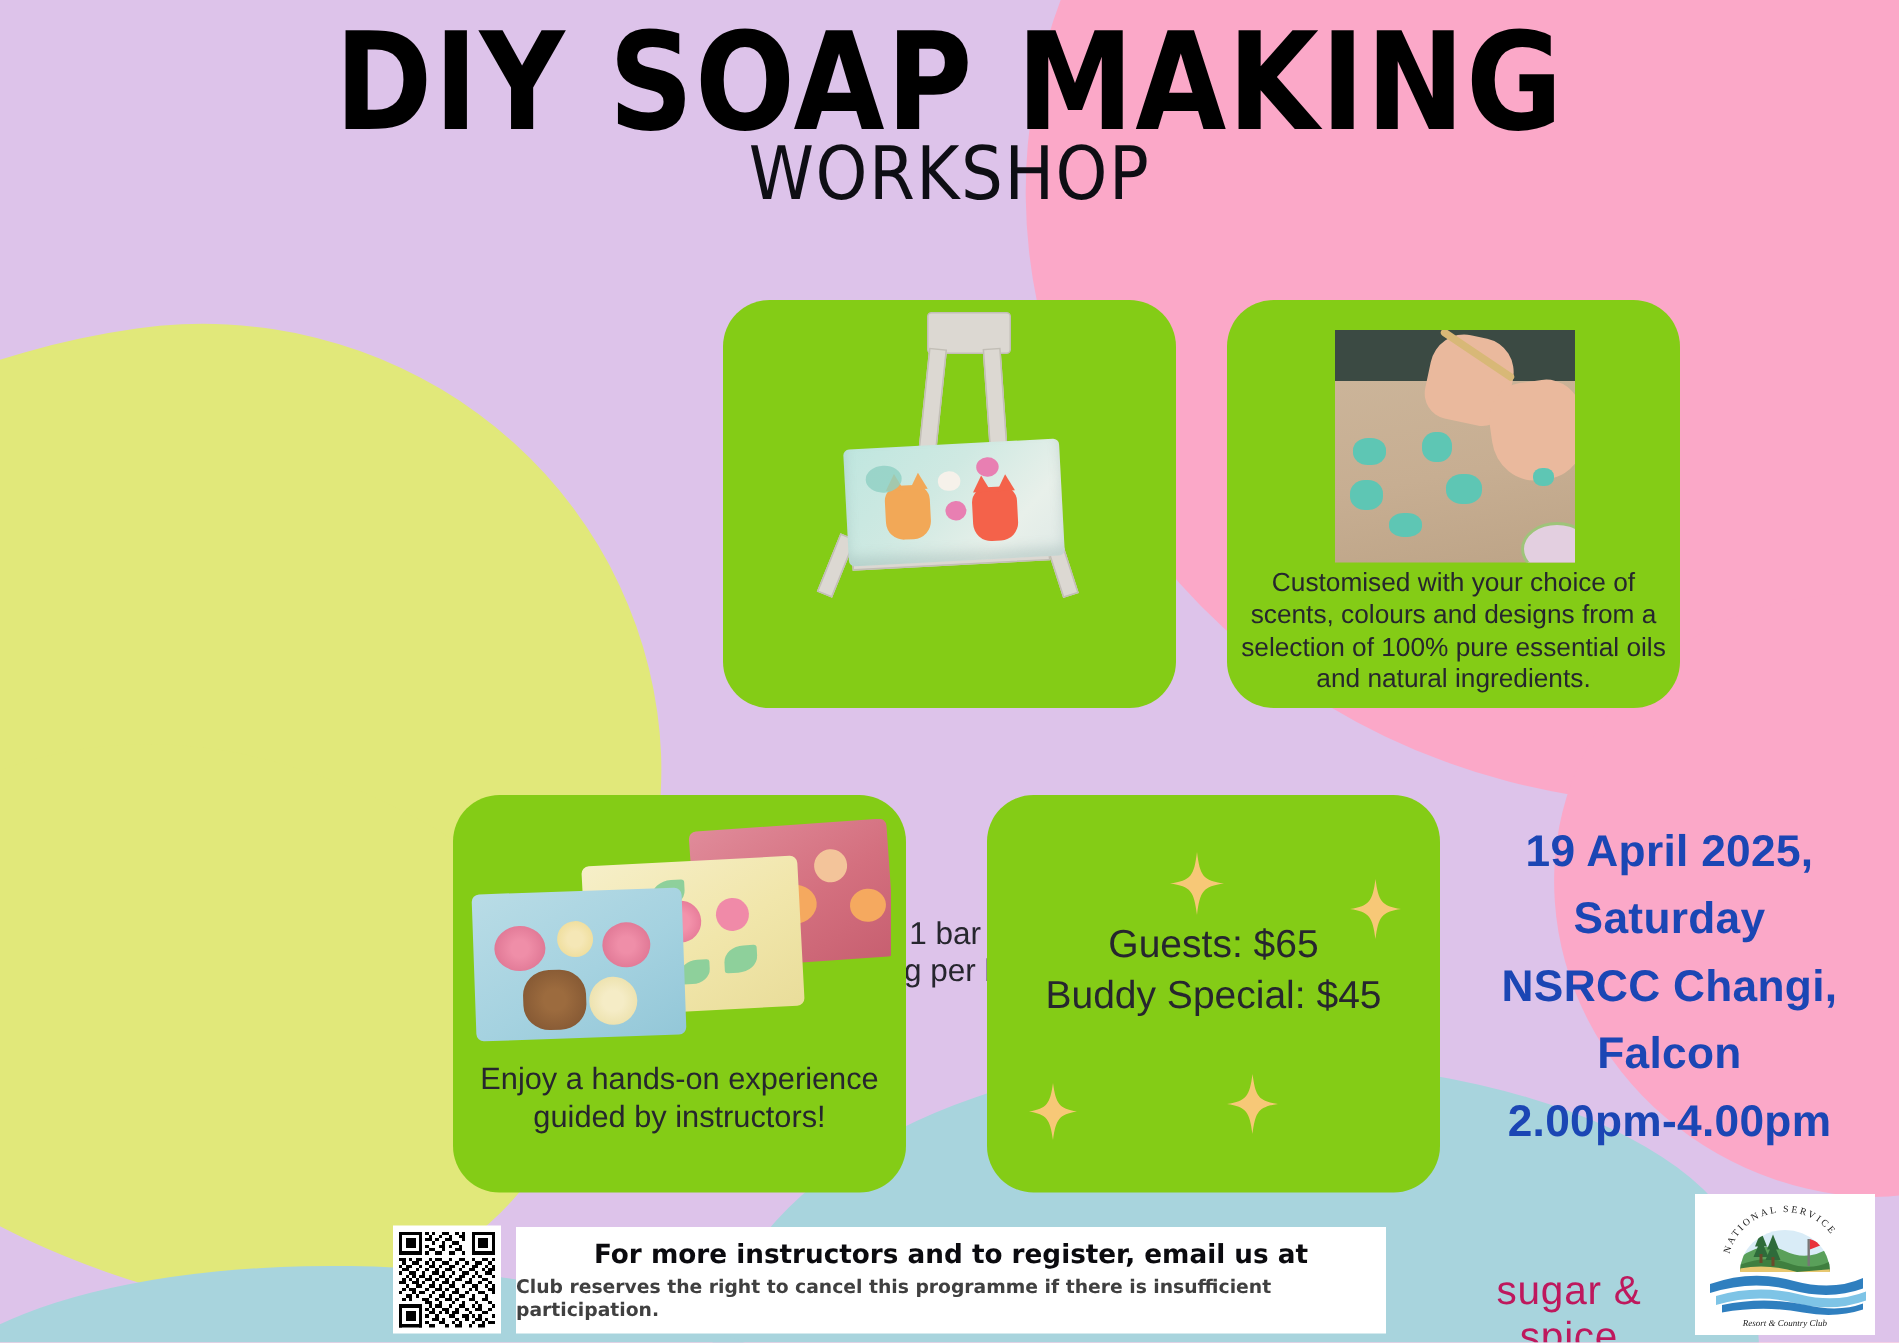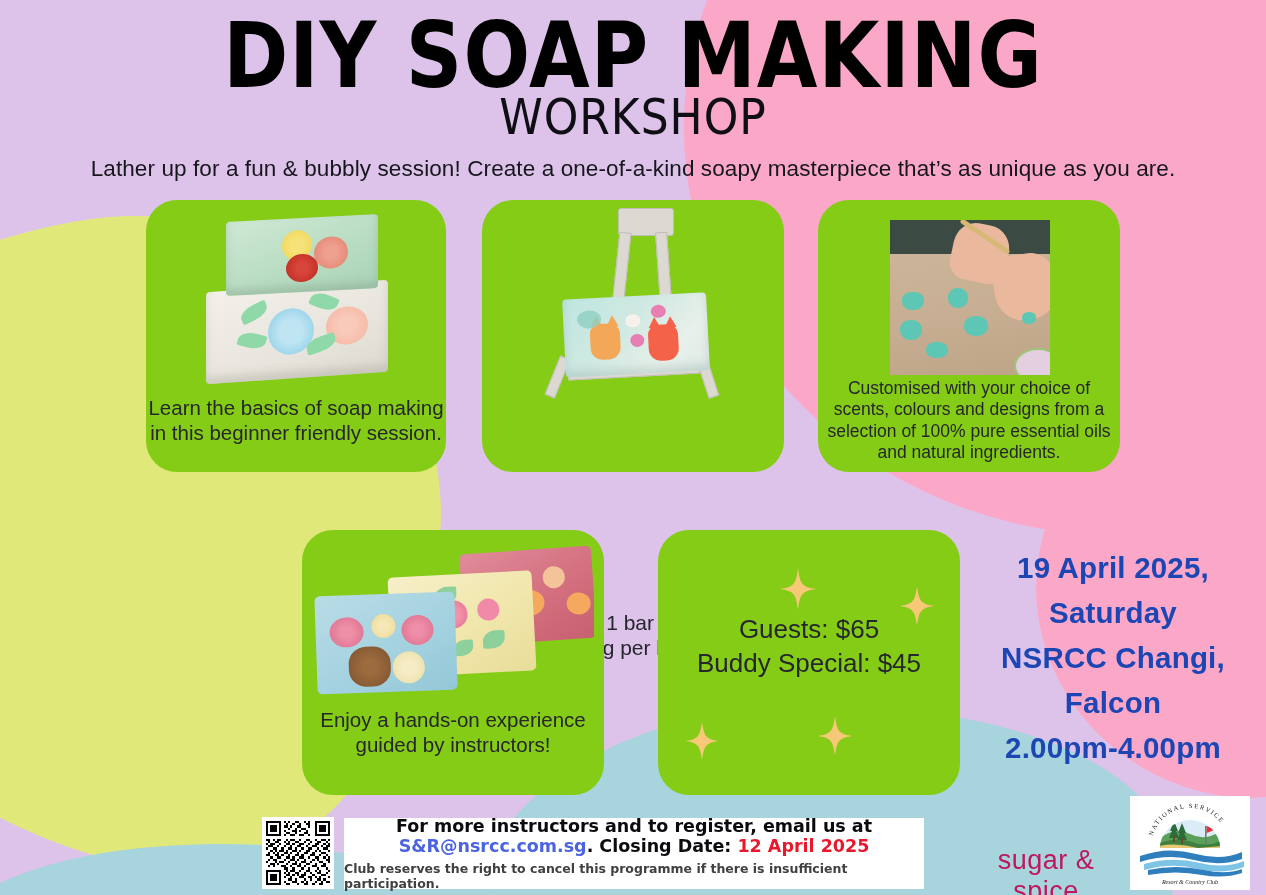--- a/index.html
+++ b/index.html
@@ -227,40 +227,21 @@
 
   <div class="blob" id="blob-pink"></div>
   <div class="blob" id="blob-pink2"></div>
   <div class="blob" id="blob-green"></div>
   <div class="blob" id="blob-green2"></div>
   <div class="blob" id="blob-teal"></div>
   <div class="blob" id="blob-teal2"></div>
 
   <div id="title">DIY SOAP MAKING</div>
   <div id="subtitle">WORKSHOP</div>
-  <div id="tagline">Lather up for a fun &amp; bubbly session! Create a one-of-a-kind soapy masterpiece that’s as unique as you are.</div>
-
-  <div class="card" id="card-1">
-    <div class="photo" id="photo-1">
-      <div class="soapbar" id="s1-bot">
-        <div class="flower" style="left:62px;top:22px;width:46px;height:46px;background:radial-gradient(circle,#bfe5f2 35%,#9fd6ec 70%,#8ecbe6 100%);"></div>
-        <div class="flower" style="left:120px;top:24px;width:42px;height:38px;background:radial-gradient(circle,#f9c9b9 30%,#f3b3a0 100%);"></div>
-        <div class="leaf" style="left:34px;top:16px;width:28px;height:15px;transform:rotate(-22deg);"></div>
-        <div class="leaf" style="left:32px;top:44px;width:28px;height:15px;transform:rotate(18deg);"></div>
-        <div class="leaf" style="left:104px;top:10px;width:28px;height:15px;transform:rotate(26deg);"></div>
-        <div class="leaf" style="left:100px;top:52px;width:30px;height:15px;transform:rotate(-14deg);"></div>
-      </div>
-      <div class="soapbar" id="s1-top">
-        <div class="flower" style="left:56px;top:12px;width:30px;height:30px;background:radial-gradient(circle,#f6e27a 30%,#efd350 100%);"></div>
-        <div class="flower" style="left:88px;top:20px;width:34px;height:32px;background:radial-gradient(circle,#f0a08f 25%,#e08070 100%);"></div>
-        <div class="flower" style="left:60px;top:36px;width:32px;height:28px;background:radial-gradient(circle,#d8453a 25%,#b8271f 100%);"></div>
-      </div>
-    </div>
-    <div class="card-caption" id="cap-1">Learn the basics of soap making in this beginner friendly session.</div>
-  </div>
+
 
   <div class="card" id="card-2">
     <div class="photo" id="photo-2">
       <div class="easel-leg" style="left:92px;top:0;width:54px;height:26px;border-radius:3px;"></div>
       <div class="easel-leg" style="left:86px;top:24px;width:10px;height:140px;transform:rotate(6deg);"></div>
       <div class="easel-leg" style="left:134px;top:24px;width:10px;height:140px;transform:rotate(-4deg);"></div>
       <div class="easel-leg" style="left:42px;top:156px;width:130px;height:11px;transform:rotate(-3deg);"></div>
       <div class="easel-leg" style="left:26px;top:148px;width:9px;height:40px;transform:rotate(22deg);"></div>
       <div class="easel-leg" style="left:176px;top:148px;width:9px;height:40px;transform:rotate(-18deg);"></div>
       <div id="cat-soap">
@@ -573,23 +554,20 @@
           <rect x="14" y="28" width="1" height="1"></rect>
           <rect x="17" y="28" width="2" height="1"></rect>
           <rect x="21" y="28" width="1" height="1"></rect>
           <rect x="24" y="28" width="2" height="1"></rect>
       </g>
     </svg>
   </div>
 
   <div id="footer-box">
     <div id="footer-line1">For more instructors and to register, email us at</div>
-    <div id="footer-line2">
-      <span id="footer-email">S&amp;R@nsrcc.com.sg</span><span>. Closing Date: </span><span id="footer-closing">12 April 2025</span>
-    </div>
     <div id="footer-note">Club reserves the right to cancel this programme if there is insufficient participation.</div>
   </div>
 
   <div id="sugar-spice">sugar &amp; spice</div>
 
   <div id="nsrcc-logo">
     <svg viewBox="0 0 120 94" aria-label="NSRCC Resort &amp; Country Club logo">
       <rect width="120" height="94" fill="#ffffff"></rect>
       <defs>
         <path id="arcpath" d="M 22 48 A 38 36 0 0 1 98 48"></path>

